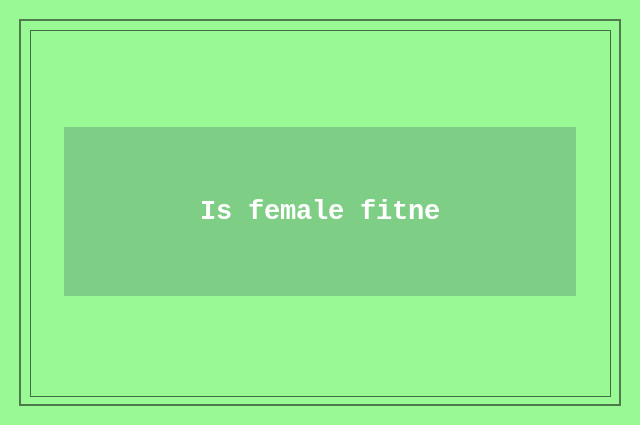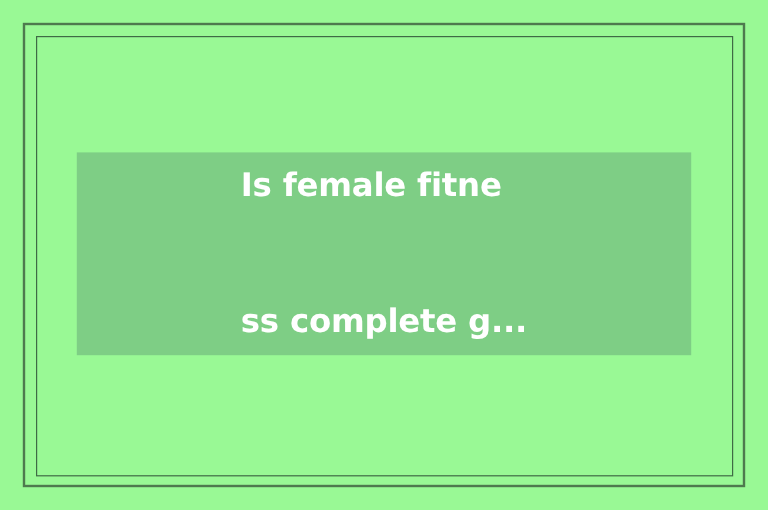--- a/index.html
+++ b/index.html
@@ -67,30 +67,30 @@
     font-family: "DejaVu Sans", sans-serif;
     font-weight: bold;
     font-size: 27px;
     line-height: 38px;
     letter-spacing: -0.2px;
     white-space: pre;
     -webkit-font-smoothing: antialiased;
   }
   .title-line {
     display: block;
+    font-family: Liberation Mono, monospace;
   }
 </style>
 </head>
 <body>
 
 <div id="page">
 
   <div class="frame-outer"></div>
   <div class="frame-inner"></div>
 
   <div class="content-card">
     <div class="title-block">
       <span class="title-line">Is female fitne</span>
-      <span class="title-line">ss complete g...</span>
     </div>
   </div>
 
 </div>
 
 </body></html>

